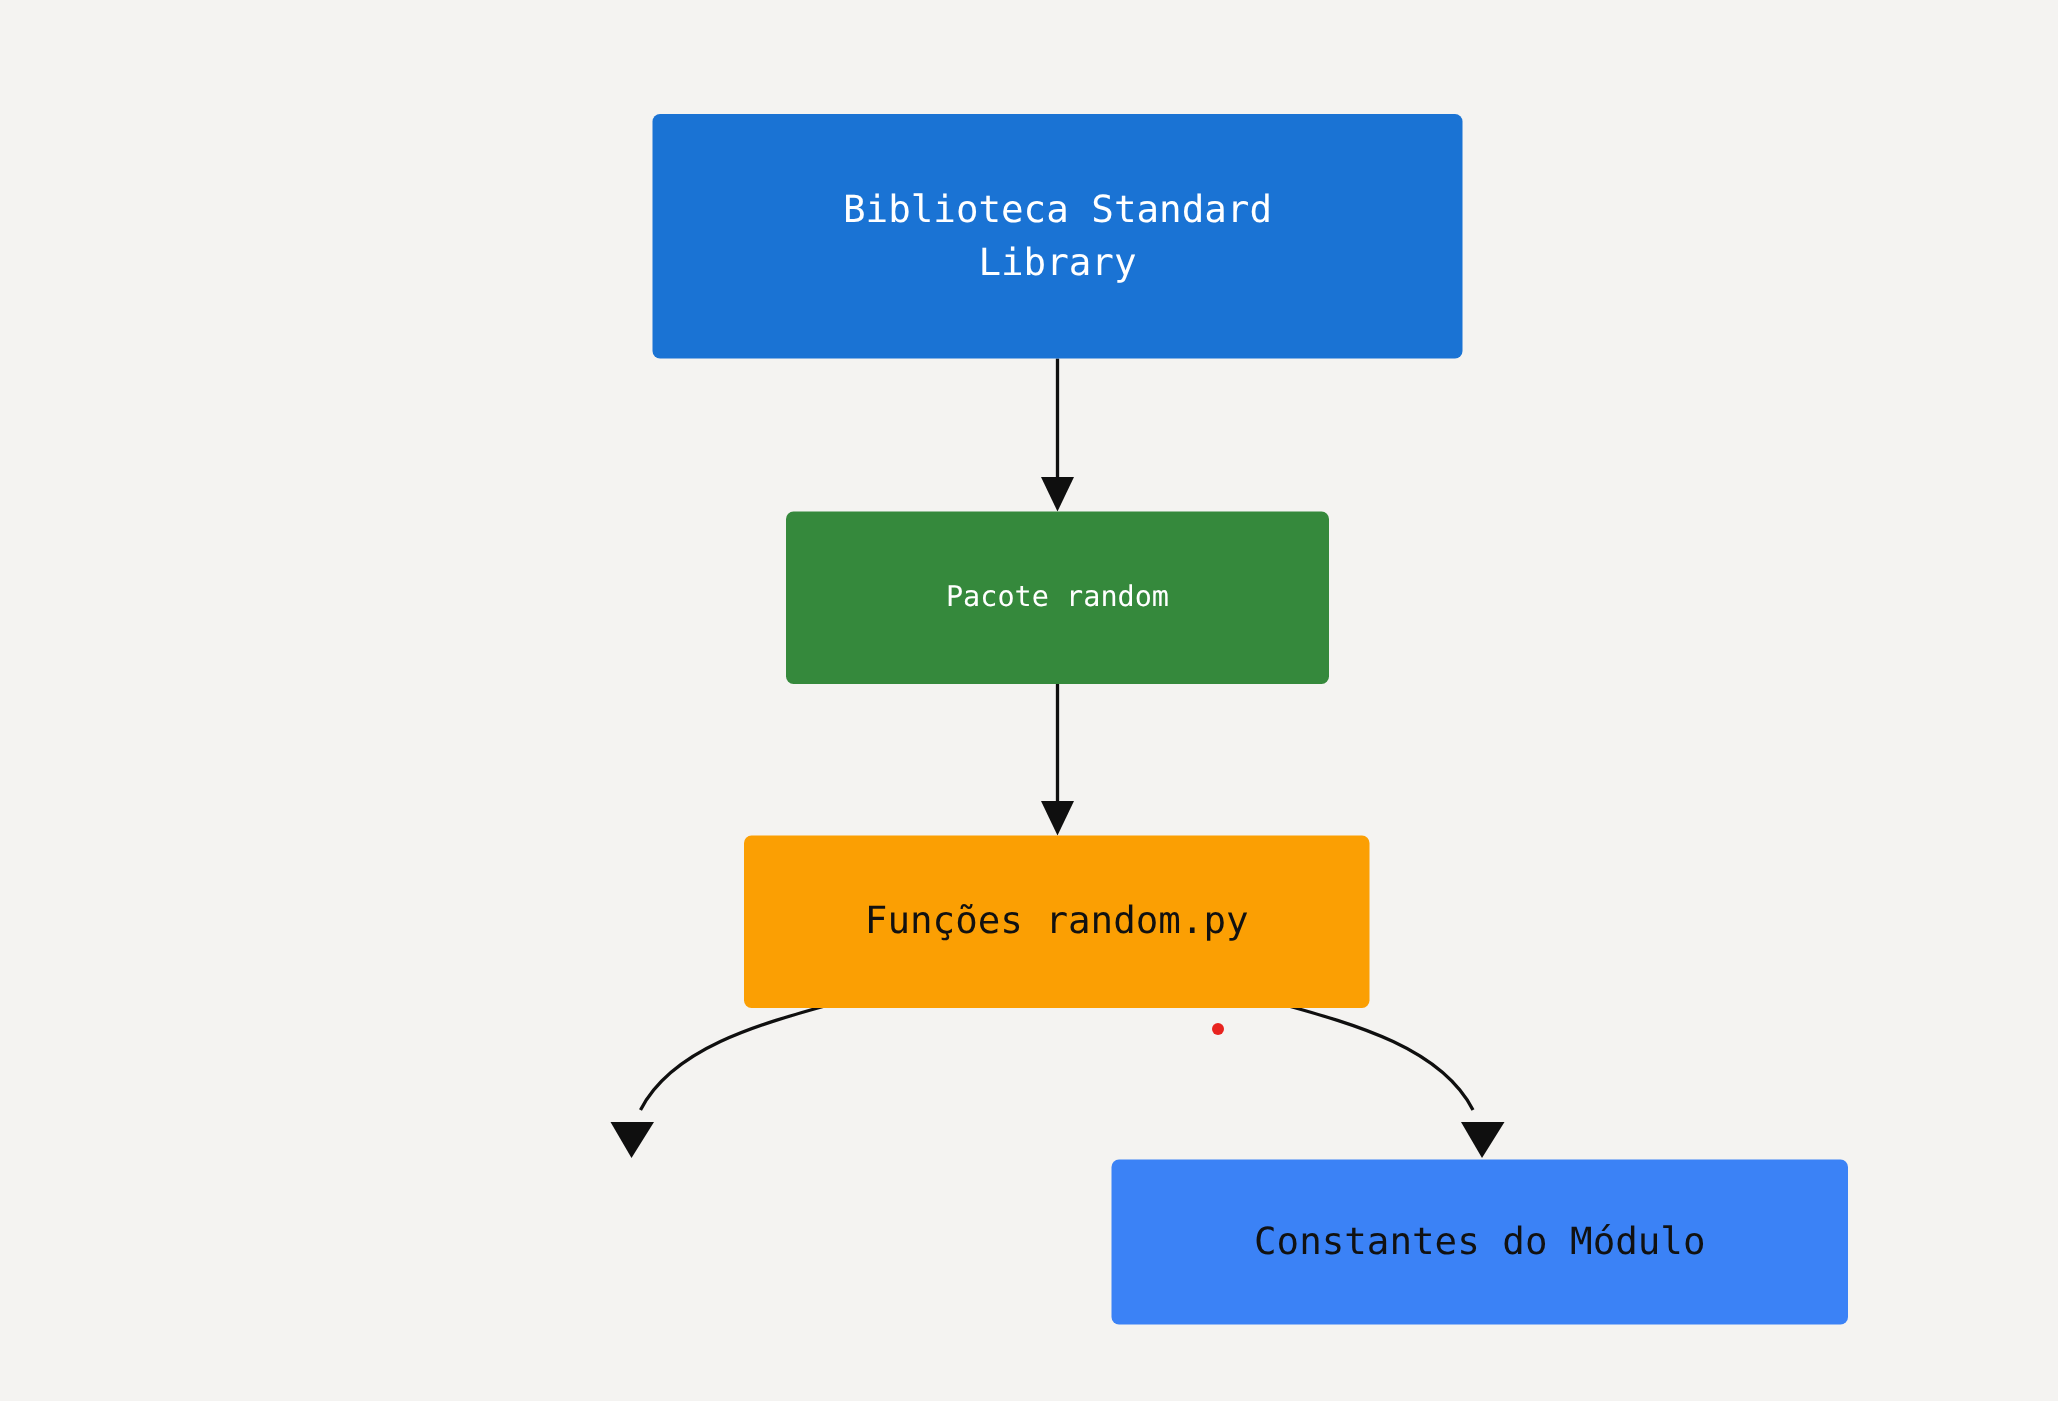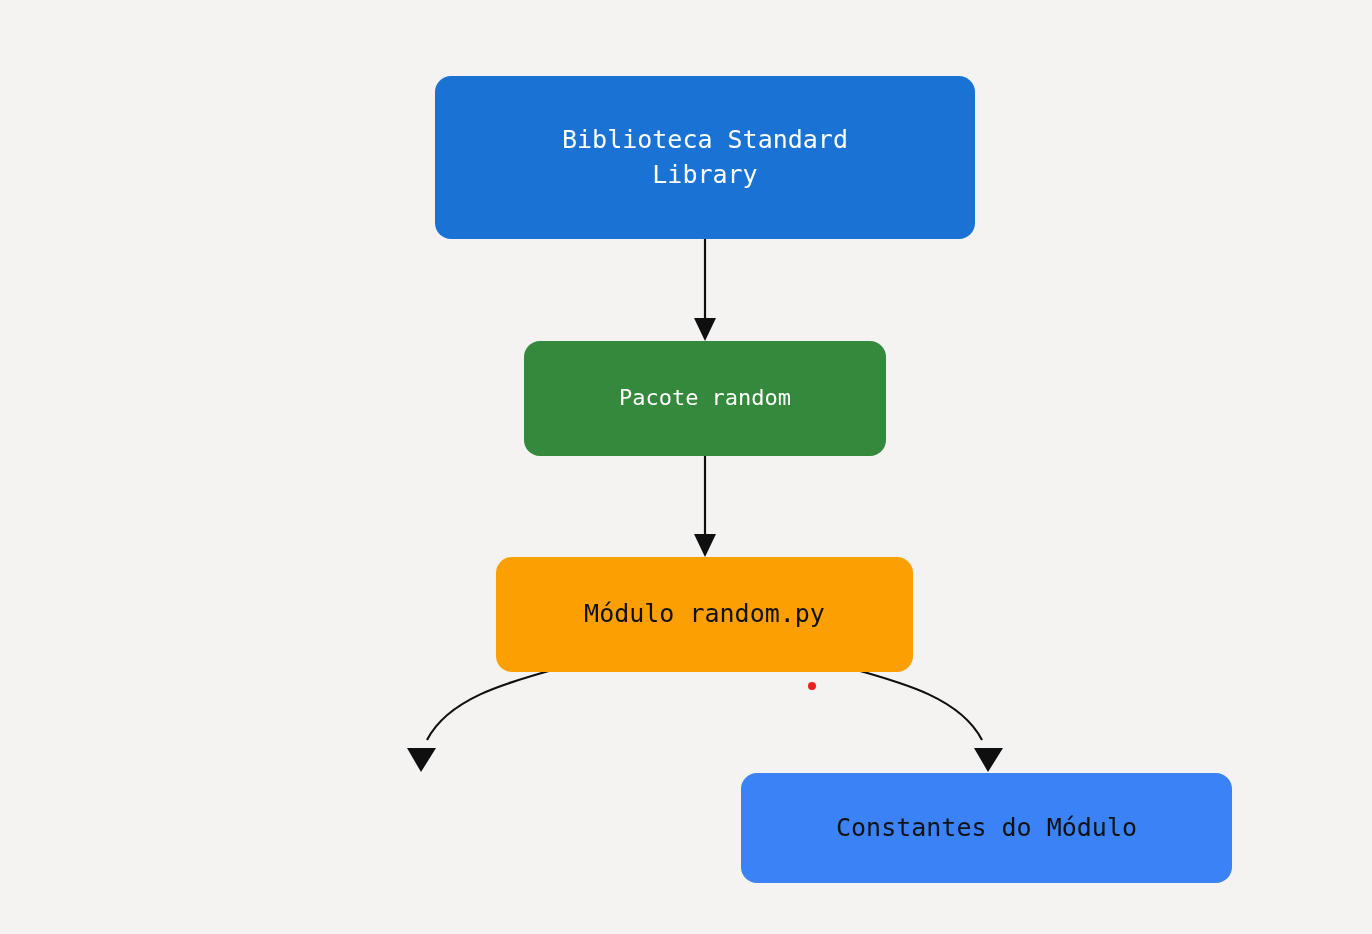--- a/index.html
+++ b/index.html
@@ -22,21 +22,21 @@
     position: absolute;
     left: 0;
     top: 0;
     width: 1372px;
     height: 934px;
     pointer-events: none;
   }
   .node {
     position: absolute;
     box-sizing: border-box;
-    border-radius: 16px;
+    border-radius: 5px;
     display: flex;
     align-items: center;
     justify-content: center;
     text-align: center;
     line-height: 1.38;
     letter-spacing: 0px;
     white-space: pre-line;
   }
   .node-label {
     display: block;
@@ -56,21 +56,21 @@
   }
 
   
   #node-package {
     left: 524px;
     top: 341px;
     width: 362px;
     height: 115px;
     background: #35893c;
     color: #ffffff;
-    font-size: 22px;
+    font-size: 19px;
   }
 
   
   #node-module {
     left: 496px;
     top: 557px;
     width: 417px;
     height: 115px;
     background: #fb9f03;
     color: #111111;
@@ -147,21 +147,21 @@
   <div class="node" id="node-stdlib">
     <span class="node-label">Biblioteca Standard
 Library</span>
   </div>
 
   <div class="node" id="node-package">
     <span class="node-label">Pacote random</span>
   </div>
 
   <div class="node" id="node-module">
-    <span class="node-label">Módulo random.py</span>
+    <span class="node-label">Funções random.py</span>
   </div>
 
 
   <div class="node" id="node-constants">
     <span class="node-label">Constantes do Módulo</span>
   </div>
 
   <div id="marker-dot"></div>
 
 </div>

